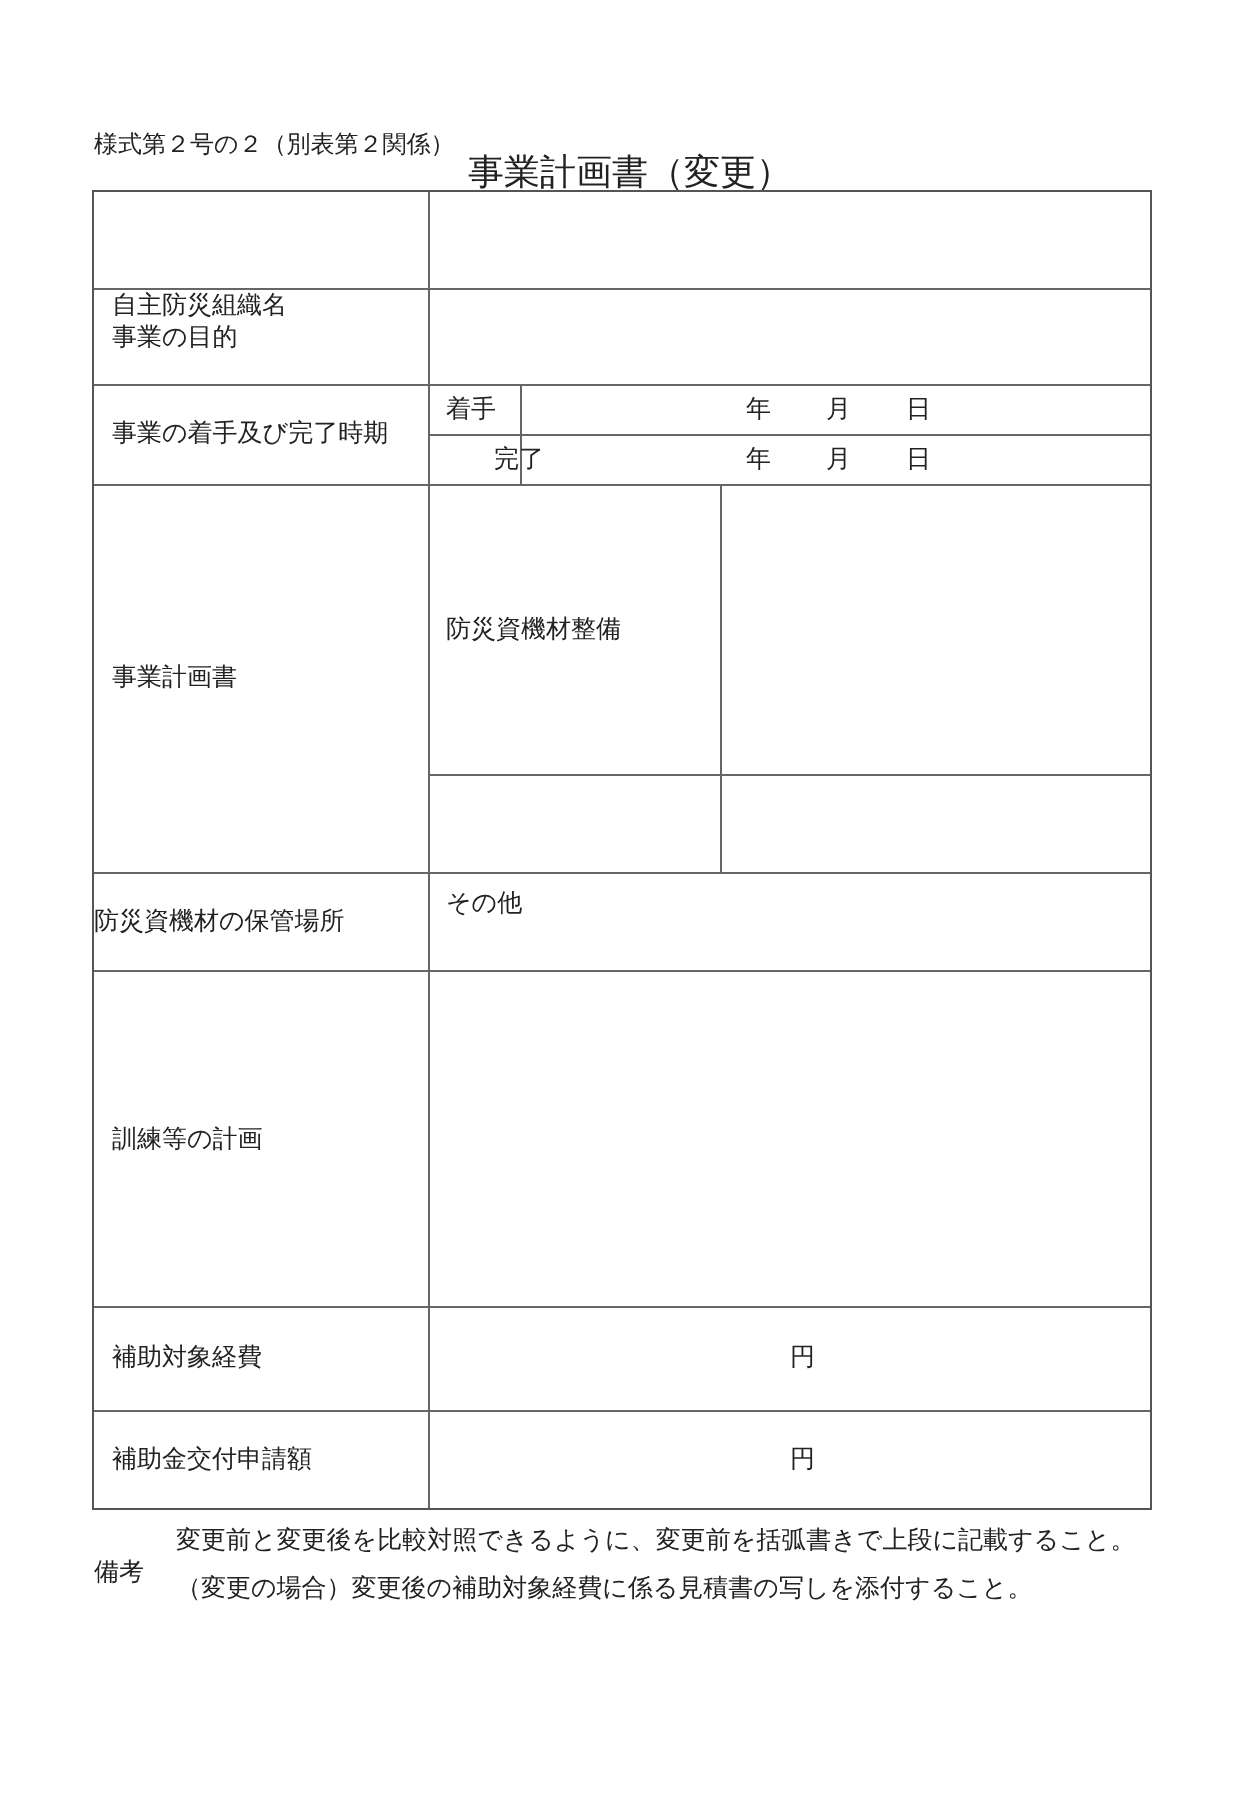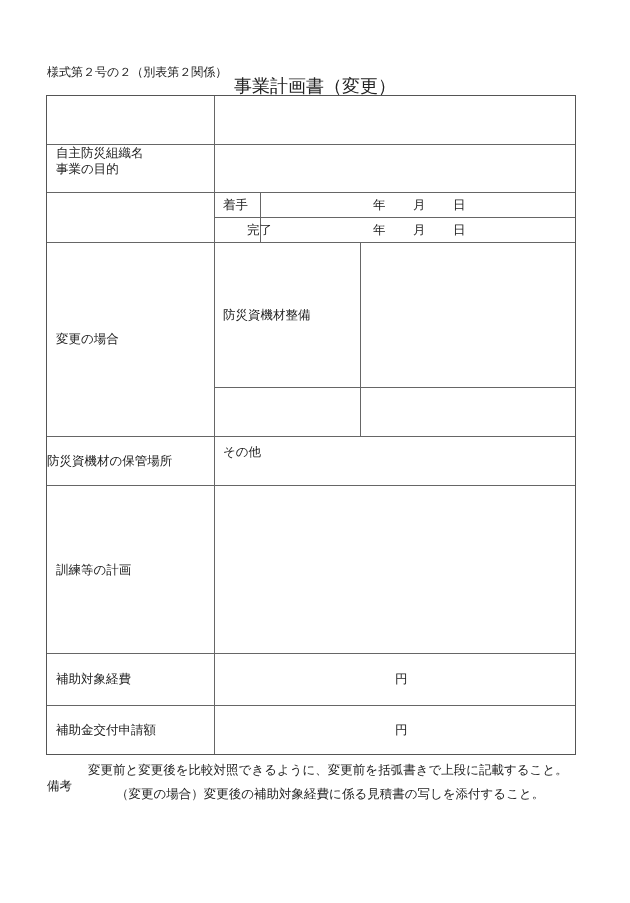--- a/index.html
+++ b/index.html
@@ -32,40 +32,41 @@
   <div class="hl" style="left:0;width:528px;top:389px;"></div>
   <div class="hl" style="left:0;width:528px;top:557px;"></div>
   <div class="hl" style="left:0;width:528px;top:609px;"></div>
 
   <div class="vl" style="left:167px;top:0;height:658px;"></div>
   <div class="vl" style="left:213px;top:96px;height:50px;"></div>
   <div class="vl" style="left:313px;top:146px;height:194px;"></div>
 
   <div class="cell-text" style="left:9px;top:25px;margin-top:32px;">自主防災組織名</div>
   <div class="cell-text" style="left:9px;top:73px;">事業の目的</div>
+  <div class="cell-text" style="left:9px;top:121px;">事業の着手及び完了時期</div>
 
   <div class="cell-text" style="left:176px;top:109px;">着手</div>
   <div class="cell-text" style="left:326px;top:109px;">年</div>
   <div class="cell-text" style="left:366px;top:109px;">月</div>
   <div class="cell-text" style="left:406px;top:109px;">日</div>
 
   <div class="cell-text" style="left:176px;top:134px;margin-left:24px;">完了</div>
   <div class="cell-text" style="left:326px;top:134px;">年</div>
   <div class="cell-text" style="left:366px;top:134px;">月</div>
   <div class="cell-text" style="left:406px;top:134px;">日</div>
 
-  <div class="cell-text" style="left:9px;top:243px;">変更の場合</div>
+  <div class="cell-text" style="left:9px;top:243px;">事業計画書</div>
   <div class="cell-text" style="left:176px;top:219px;">防災資機材整備</div>
   <div class="cell-text" style="left:176px;top:316px;margin-top:40px;">その他</div>
 
   <div class="cell-text" style="left:0;top:365px;">防災資機材の保管場所</div>
   <div class="cell-text" style="left:9px;top:474px;">訓練等の計画</div>
 
   <div class="cell-text" style="left:9px;top:583px;">補助対象経費</div>
   <div class="cell-text" style="left:348px;top:583px;">円</div>
 
   <div class="cell-text" style="left:9px;top:634px;">補助金交付申請額</div>
   <div class="cell-text" style="left:348px;top:634px;">円</div>
 </div>
 
 <div class="abs notes" style="left:47px;top:762px;margin-top:16px;">備考</div>
 <div class="abs notes" style="left:88px;top:762px;">変更前と変更後を比較対照できるように、変更前を括弧書きで上段に記載すること。</div>
-<div class="abs notes" style="left:88px;top:786px;margin-left:28px;">（変更の場合）変更後の補助対象経費に係る見積書の写しを添付すること。</div>
+<div class="abs notes" style="left:88px;top:786px;">（変更の場合）変更後の補助対象経費に係る見積書の写しを添付すること。</div>
 
 </body></html>

